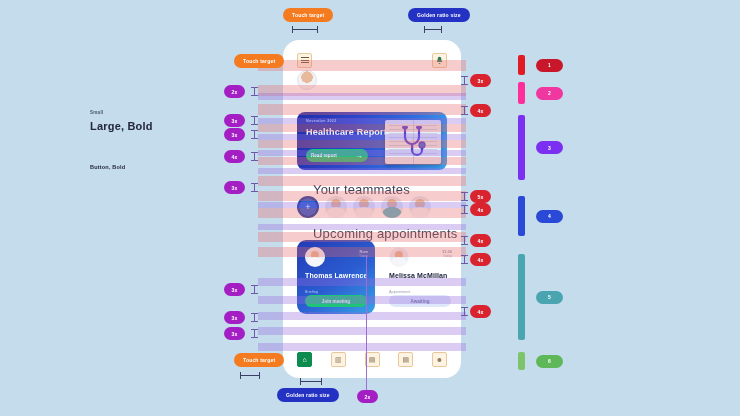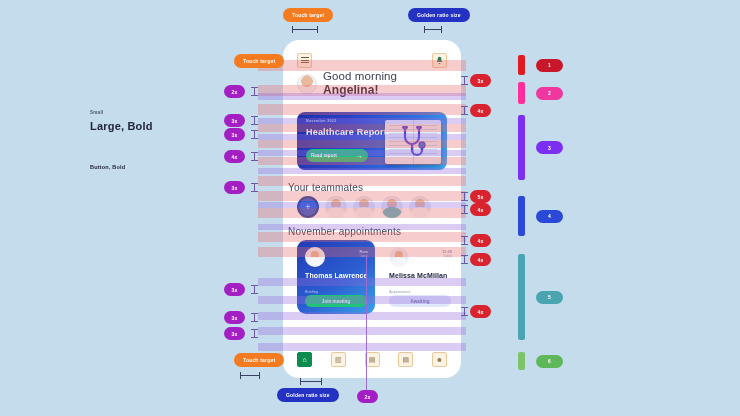--- a/index.html
+++ b/index.html
@@ -95,21 +95,21 @@
   }
   .rc-btn span { font-size: 4.6px; color: #ffffff; font-weight: bold; }
   .rc-btn .arr { font-size: 7px; color: #fff; line-height: 1; }
   .rc-art { position: absolute; right: 6px; top: 8px; width: 56px; height: 44px; }
   .rc-book { position: absolute; inset: 0; background: #e9edf8; border-radius: 2px; box-shadow: 0 2px 4px rgba(0,0,0,.25); }
   .rc-book::after { content:""; position:absolute; left:50%; top:0; bottom:0; width:1px; background:#c3cbe2; }
   .rc-lines { position: absolute; left: 4px; top: 5px; right: 4px; }
   .rc-lines i { display: block; height: 1px; background: #c8d0e6; margin-bottom: 3px; }
   .rc-steth { position: absolute; left: 50%; top: 6px; transform: translateX(-50%); }
 
-  .sec-title { position: absolute; left: 5px; font-size: 10px; color: #3d4158; letter-spacing: .2px; }
+  .sec-title { position: absolute; left: 30px; font-size: 13px; color: #3d4158; letter-spacing: .2px; }
   #sec-teammates { top: 142px; }
   #sec-appts { top: 186px; }
 
   .team-row { position: absolute; left: 14px; top: 156px; display: flex; gap: 6px; align-items: center; }
   .team-add {
     width: 22px; height: 22px; border-radius: 50%;
     background: radial-gradient(circle at 50% 50%, #2a5fd6 0 55%, #1b3f9e 56% 100%);
     display: flex; align-items: center; justify-content: center; color: #fff; font-size: 9px;
   }
   .team-av { position: relative; width: 22px; height: 22px; border-radius: 50%; overflow: hidden; background:#e4e9f4; }
@@ -186,24 +186,20 @@
         </div>
         <div class="sq-icon">
           <svg width="9" height="9" viewBox="0 0 24 24" fill="#2e7d52">
               <path d="M12 2a5 5 0 0 0-5 5v4l-2 3v2h14v-2l-2-3V7a5 5 0 0 0-5-5zm0 19a2.5 2.5 0 0 0 2.5-2.5h-5A2.5 2.5 0 0 0 12 21z"></path>
             </svg>
         </div>
       </div>
 
       <div class="greet">
         <div class="greet-av"></div>
-        <div class="greet-txt">
-          <div class="l1">Good morning</div>
-          <div class="l2">Angelina!</div>
-        </div>
       </div>
 
       <div class="report-card">
         <div class="rc-date">November 2022</div>
         <div class="rc-title">Healthcare Report</div>
         <div class="rc-btn">
           <span>Read report</span>
           <span class="arr">→</span>
         </div>
         <div class="rc-art">
@@ -246,21 +242,21 @@
             <div class="body"></div>
             <div class="dot off"></div>
           </div>
         <div class="team-av">
             <div class="head"></div>
             <div class="body"></div>
             <div class="dot off"></div>
           </div>
       </div>
 
-      <div id="sec-appts" class="sec-title">November appointments</div>
+      <div id="sec-appts" class="sec-title">Upcoming appointments</div>
       <div class="appt-row">
         <div class="appt active">
           <div class="appt-av">
               <div class="head"></div>
               <div class="body"></div>
             </div>
           <div class="appt-time">
             <div class="t1">Now</div>
             <div class="t2">Today</div>
           </div>

